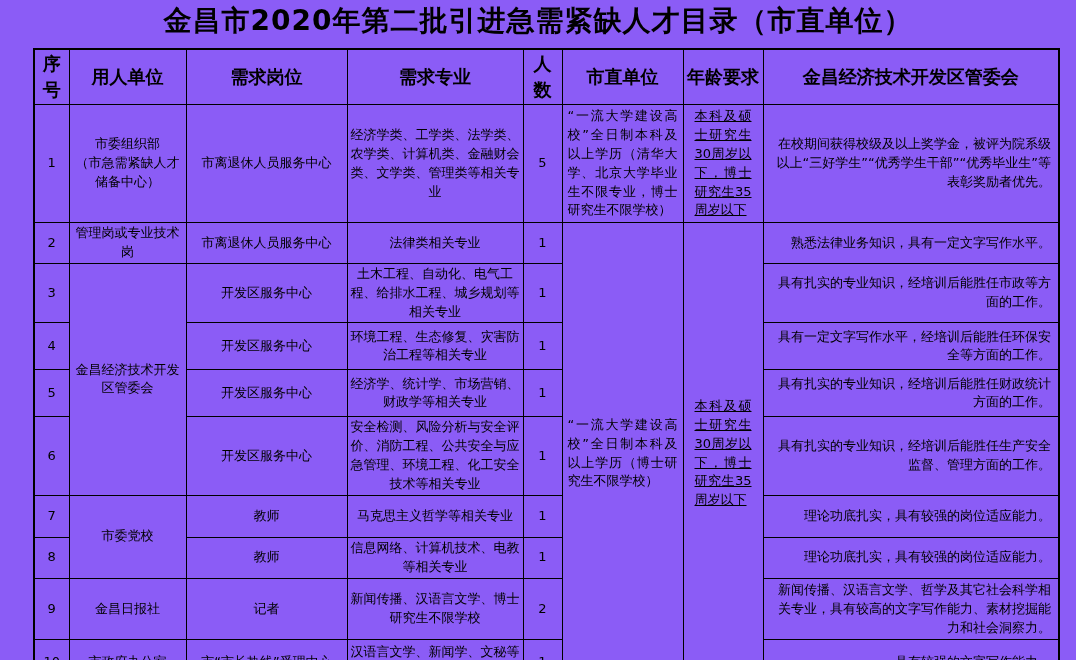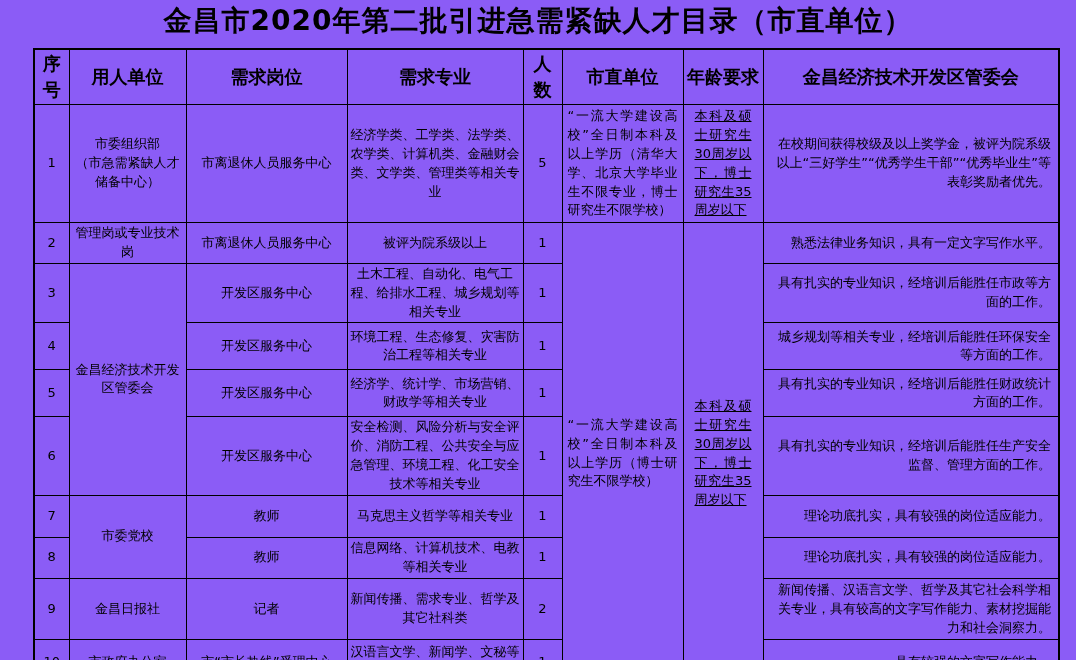--- a/index.html
+++ b/index.html
@@ -95,40 +95,40 @@
         <td class="c-major">经济学类、工学类、法学类、农学类、计算机类、金融财会类、文学类、管理类等相关专业</td>
         <td class="c-count">5</td>
         <td class="c-edu">“一流大学建设高校”全日制本科及以上学历（清华大学、北京大学毕业生不限专业，博士研究生不限学校）</td>
         <td class="c-age">本科及硕士研究生30周岁以下，博士研究生35周岁以下</td>
         <td class="c-ability">在校期间获得校级及以上奖学金，被评为院系级以上“三好学生”“优秀学生干部”“优秀毕业生”等表彰奖励者优先。</td>
       </tr>
       <tr>
         <td class="c-seq">2</td>
         <td class="c-employer">管理岗或专业技术岗</td>
         <td class="c-post">市离退休人员服务中心</td>
-        <td class="c-major">被评为院系级以上</td>
+        <td class="c-major">法律类相关专业</td>
         <td class="c-count">1</td>
         <td class="c-edu" rowspan="9">“一流大学建设高校”全日制本科及以上学历（博士研究生不限学校）</td>
         <td class="c-age" rowspan="9">本科及硕士研究生30周岁以下，博士研究生35周岁以下</td>
         <td class="c-ability">熟悉法律业务知识，具有一定文字写作水平。</td>
       </tr>
       <tr>
         <td class="c-seq">3</td>
         <td class="c-employer" rowspan="4">金昌经济技术开发区管委会</td>
         <td class="c-post">开发区服务中心</td>
         <td class="c-major">土木工程、自动化、电气工程、给排水工程、城乡规划等相关专业</td>
         <td class="c-count">1</td>
         <td class="c-ability">具有扎实的专业知识，经培训后能胜任市政等方面的工作。</td>
       </tr>
       <tr>
         <td class="c-seq">4</td>
         <td class="c-post">开发区服务中心</td>
         <td class="c-major">环境工程、生态修复、灾害防治工程等相关专业</td>
         <td class="c-count">1</td>
-        <td class="c-ability">城乡规划等相关专业，经培训后能胜任环保安全等方面的工作。</td>
+        <td class="c-ability">具有一定文字写作水平，经培训后能胜任环保安全等方面的工作。</td>
       </tr>
       <tr>
         <td class="c-seq">5</td>
         <td class="c-post">开发区服务中心</td>
         <td class="c-major">经济学、统计学、市场营销、财政学等相关专业</td>
         <td class="c-count">1</td>
         <td class="c-ability">具有扎实的专业知识，经培训后能胜任财政统计方面的工作。</td>
       </tr>
       <tr>
         <td class="c-seq">6</td>
@@ -149,21 +149,21 @@
         <td class="c-seq">8</td>
         <td class="c-post">教师</td>
         <td class="c-major">信息网络、计算机技术、电教等相关专业</td>
         <td class="c-count">1</td>
         <td class="c-ability">理论功底扎实，具有较强的岗位适应能力。</td>
       </tr>
       <tr>
         <td class="c-seq">9</td>
         <td class="c-employer">金昌日报社</td>
         <td class="c-post">记者</td>
-        <td class="c-major">新闻传播、需求专业、哲学及其它社科类</td>
+        <td class="c-major">新闻传播、汉语言文学、博士研究生不限学校</td>
         <td class="c-count">2</td>
         <td class="c-ability">新闻传播、汉语言文学、哲学及其它社会科学相关专业，具有较高的文字写作能力、素材挖掘能力和社会洞察力。</td>
       </tr>
       <tr>
         <td class="c-seq">10</td>
         <td class="c-employer">市政府办公室</td>
         <td class="c-post">市“市长热线”受理中心</td>
         <td class="c-major">汉语言文学、新闻学、文秘等相关专业</td>
         <td class="c-count">1</td>
         <td class="c-ability">具有较强的文字写作能力。</td>

